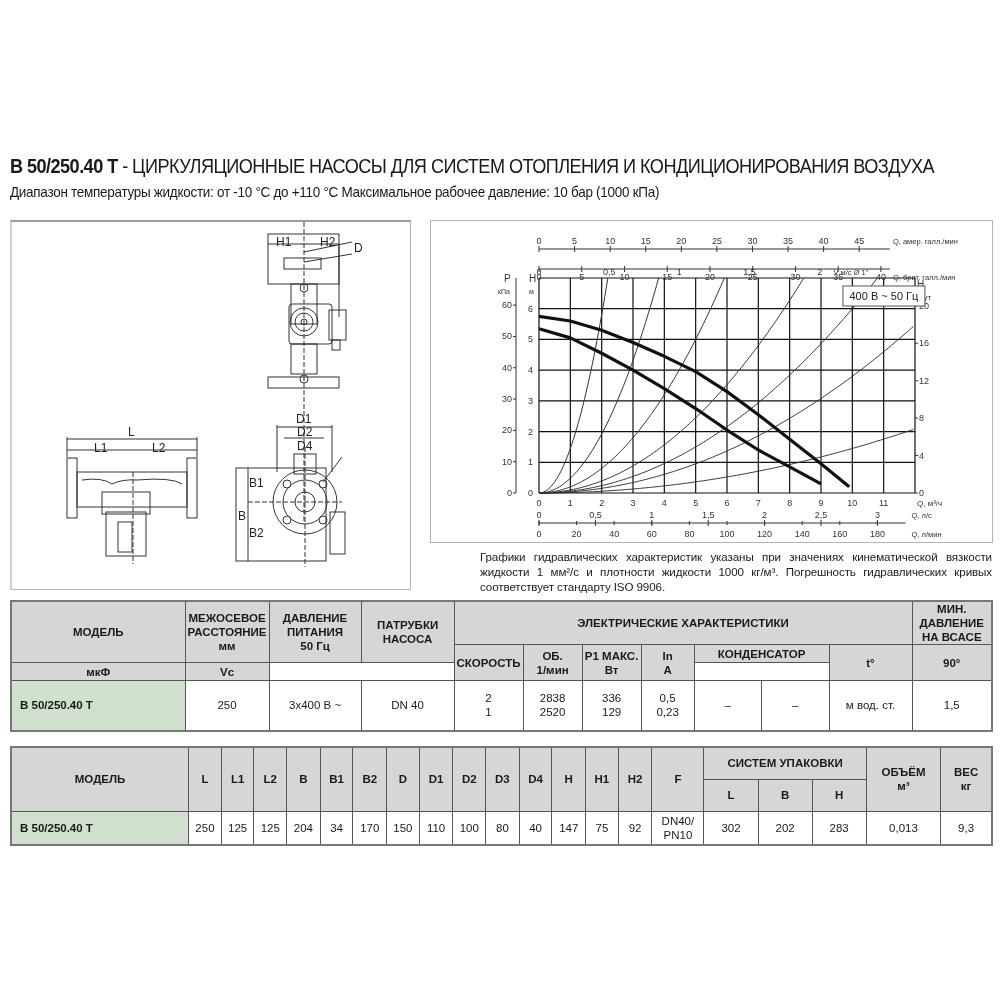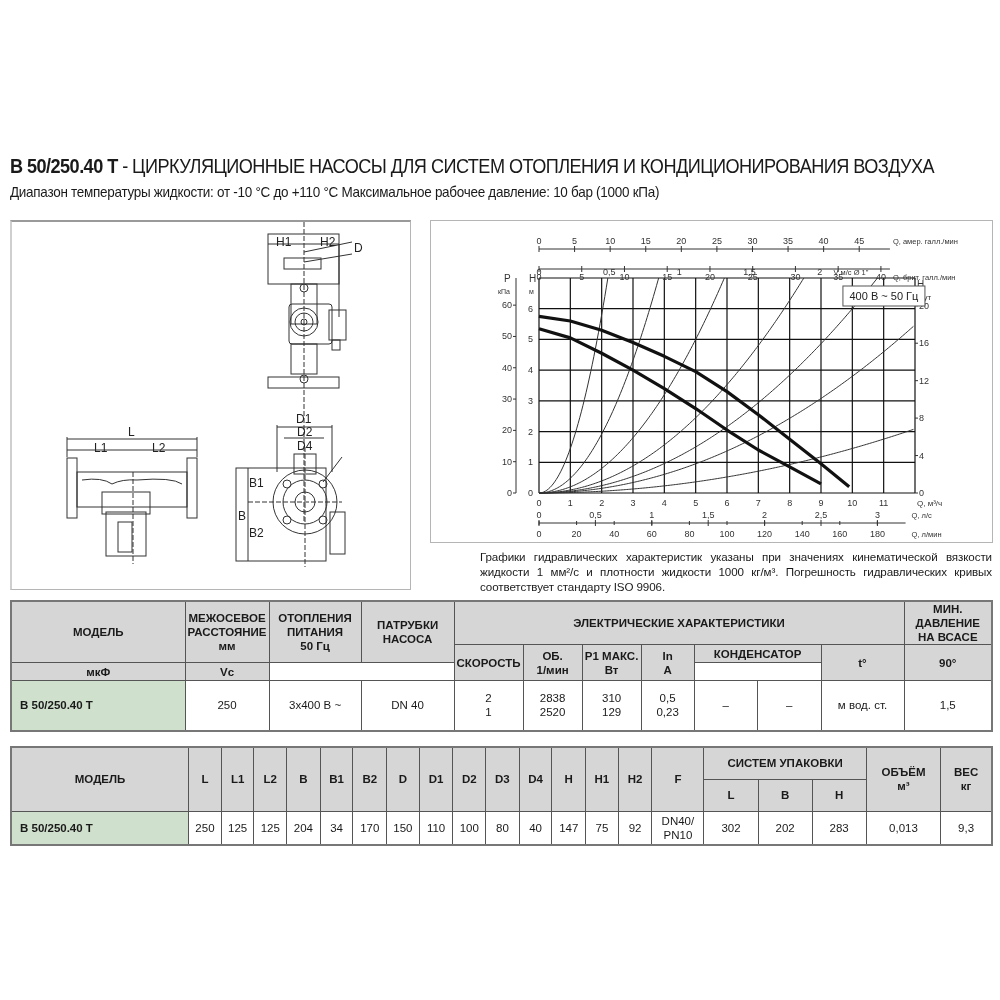--- a/index.html
+++ b/index.html
@@ -277,47 +277,47 @@
     </svg>
 </div>
 
 <div class="note">Графики гидравлических характеристик указаны при значениях кинематической вязкости жидкости 1 мм²/с и плотности жидкости 1000 кг/м³. Погрешность гидравлических кривых соответствует стандарту ISO 9906.</div>
 
 <table class="spec" id="t1">
   <tbody>
       <tr style="height:30px">
     <th rowspan="2" style="width:174px">МОДЕЛЬ</th>
     <th rowspan="2" style="width:74px"><span>МЕЖОСЕВОЕ</span><br><span>РАССТОЯНИЕ</span><br><span>мм</span></th>
-    <th rowspan="2" style="width:92px"><span>ОТОПЛЕНИЯ</span><br><span>ПИТАНИЯ</span><br><span>50 Гц</span></th>
+    <th rowspan="2" style="width:92px"><span>ДАВЛЕНИЕ</span><br><span>ПИТАНИЯ</span><br><span>50 Гц</span></th>
     <th rowspan="2" style="width:93px"><span>ПАТРУБКИ</span><br><span>НАСОСА</span></th>
     <th colspan="7">ЭЛЕКТРИЧЕСКИЕ ХАРАКТЕРИСТИКИ</th>
     <th colspan="2">МИН. ДАВЛЕНИЕ НА ВСАСЕ</th>
   </tr>
   <tr style="height:18px">
     <th rowspan="2" style="width:58px">СКОРОСТЬ</th>
     <th rowspan="2" style="width:59px"><span>ОБ.</span><br><span>1/мин</span></th>
     <th rowspan="2" style="width:59px"><span>P1 МАКС.</span><br><span>Вт</span></th>
     <th rowspan="2" style="width:53px"><span>In</span><br><span>A</span></th>
     <th colspan="2">КОНДЕНСАТОР</th>
     <th rowspan="2" style="width:83px">t°</th>
-    <th rowspan="2" style="width:88px">90°</th>
+    <th rowspan="2" style="width:80px">90°</th>
   </tr>
   <tr style="height:18px">
 
     <th style="width:56px">мкФ</th>
     <th style="width:56px">Vc</th>
   </tr>
   <tr style="height:50px">
     <td class="model">B 50/250.40 T</td>
     <td>250</td>
     <td>3x400 В ~</td>
     <td>DN 40</td>
     <td><span>2</span><br><span>1</span></td>
     <td><span>2838</span><br><span>2520</span></td>
-    <td><span>310</span><br><span>129</span></td>
+    <td><span>336</span><br><span>129</span></td>
     <td><span>0,5</span><br><span>0,23</span></td>
     <td>–</td>
     <td>–</td>
     <td>м вод. ст.</td>
     <td>1,5</td>
   </tr>
 </tbody>
   </table>
 
 <table class="spec" id="t2">

